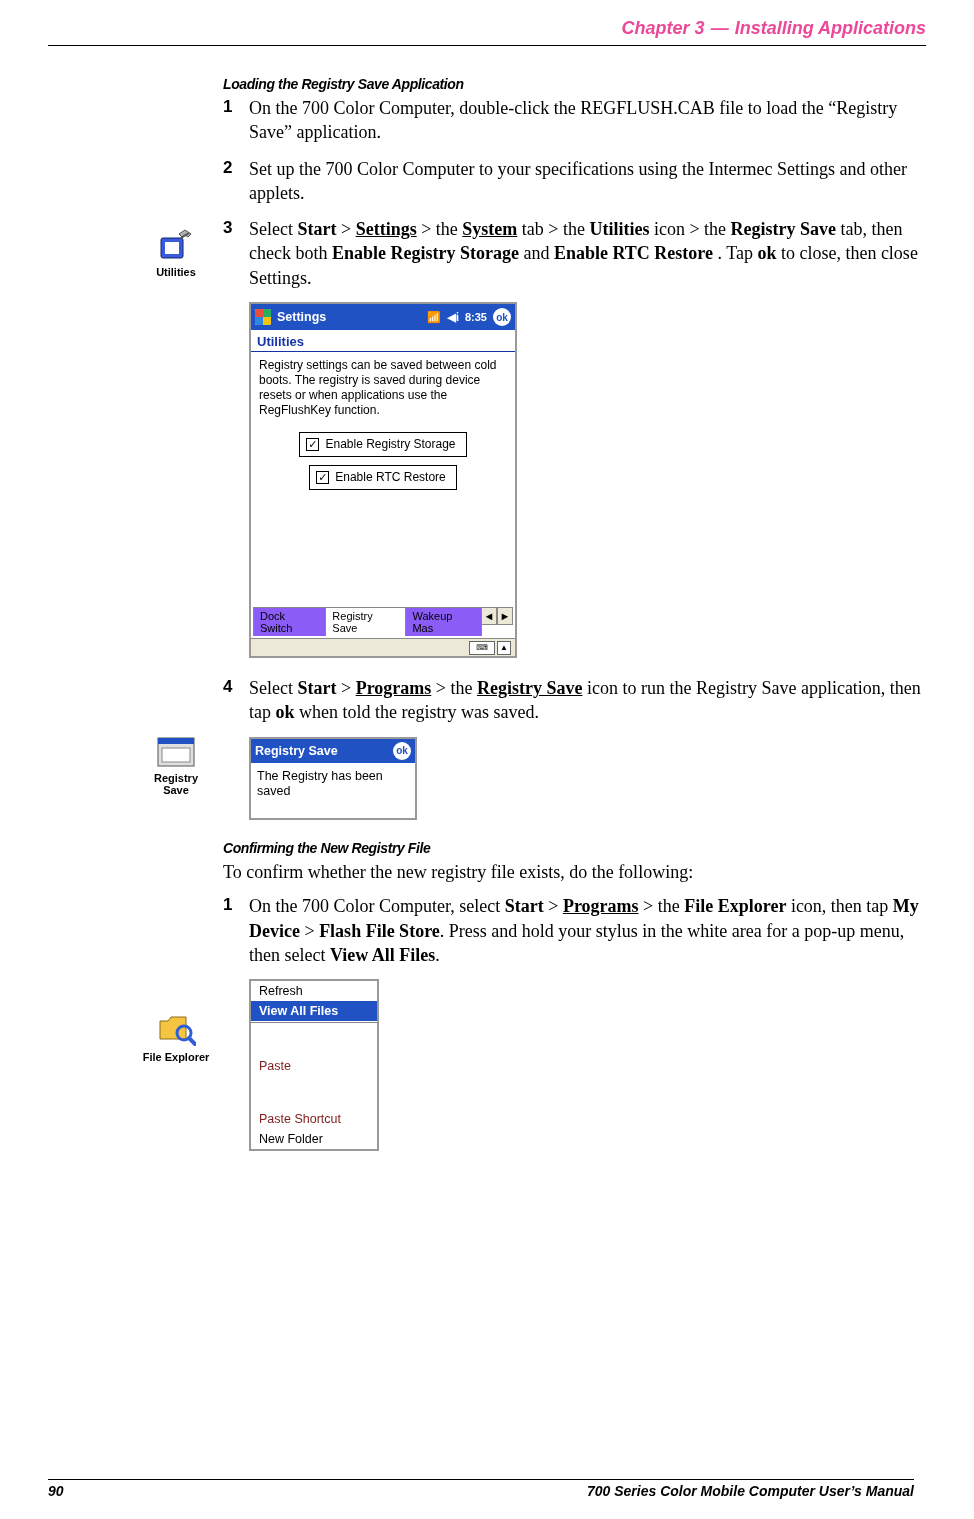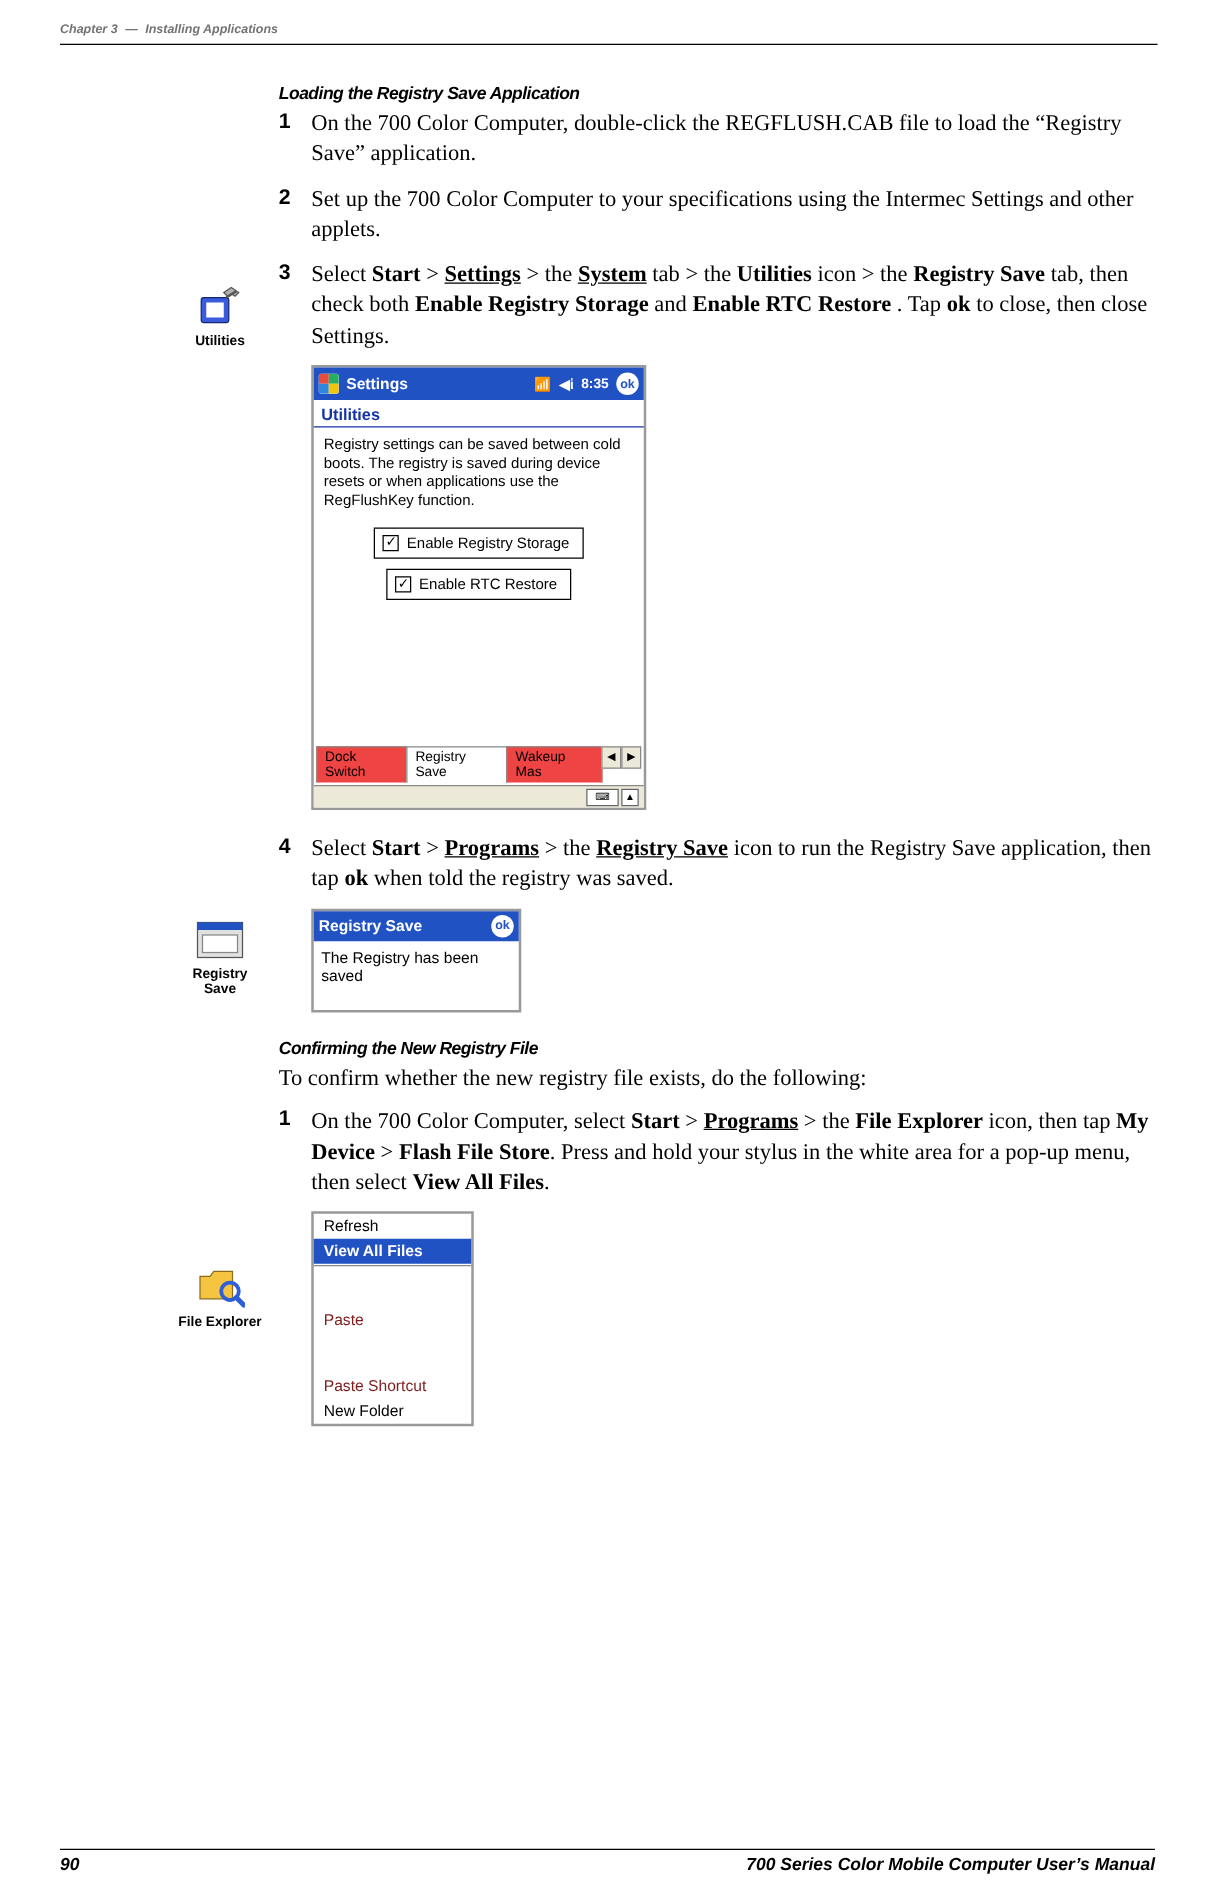--- a/index.html
+++ b/index.html
@@ -6,28 +6,28 @@
   body {
     width: 974px;
     height: 1519px;
     background: #fff;
     font-family: Georgia, 'Times New Roman', serif;
     color: #000;
     position: relative;
   }
   .header {
     display: flex;
-    justify-content: flex-start;
+    justify-content: flex-end;
     align-items: baseline;
     padding: 18px 48px 0 48px;
     font-family: Verdana, Arial, sans-serif;
     font-style: italic;
     font-weight: bold;
-    font-size: 10px;
-    color: #737373;
+    font-size: 18px;
+    color: #ec4899;
   }
   .header-left { display: flex; gap: 6px; }
   .header-line {
     margin: 6px 48px 0 48px;
     border: none;
     border-top: 1px solid #000;
   }
   .content {
     padding: 30px 48px 0 48px;
   }
@@ -107,21 +107,21 @@
     font-size: 12px;
   }
   .chkbox { width:13px; height:13px; border:1px solid #000; display:inline-flex; align-items:center; justify-content:center; font-size:11px; line-height:1;}
   .sshot-small { font-size: 12px; margin: 8px 0 2px 0; }
   .sshot-tabs {
     position:absolute; bottom:20px; left:2px; right:2px;
     display:flex; font-size:11px; gap:0;
   }
   .settings-shot { position: relative; }
   .sshot-tab {
-    border:1px solid #888; border-bottom:none; padding:2px 6px; background:#ef4444; margin-right:-1px;
+    border:1px solid #888; border-bottom:none; padding:2px 6px; background:#8b5cf6; margin-right:-1px;
   }
   .sshot-tab.active { background:#fff; font-weight:normal; }
   .sshot-arrs { margin-left:auto; display:flex; }
   .sshot-arr { border:1px solid #888; width:16px; height:18px; display:flex; align-items:center; justify-content:center; background:#ece9d8;}
   .sshot-bottom {
     position:absolute; bottom:0; left:0; right:0; height:18px;
     background:#ece9d8; border-top:1px solid #888;
     display:flex; justify-content:flex-end; align-items:center; padding-right:4px; gap:2px;
   }
   .kbd-ic { width:26px; height:14px; border:1px solid #666; background:#fff; display:flex; align-items:center; justify-content:center; font-size:8px;}
@@ -139,21 +139,21 @@
     width: 130px; border:2px solid #999; margin:4px 0 0 26px;
     font-family: Tahoma, Arial, sans-serif; font-size:12.5px; background:#fff;
   }
   .ctx-item { padding:3px 8px; }
   .ctx-item.sel { background:#2152c4; color:#fff; font-weight:bold; }
   .ctx-item.bold { font-weight:normal; }
   .ctx-sep { border-top:1px solid #888; margin:1px 0;}
   .ctx-item.dis { color:#7f1d1d;margin-top:33px; }
 
   .footer {
-    position: absolute; bottom: 20px; left:48px; right:50px;
+    position: absolute; bottom: 20px; left:48px; right:60px;
     display:flex; justify-content:space-between;
     font-family: Verdana, Arial, sans-serif; font-style: italic; font-weight:bold; font-size:14px;
     border-top: 1px solid #000; padding-top:3px;
   }
 </style>
 </head>
 <body>
 
 <div class="header">
   <div class="header-left">

